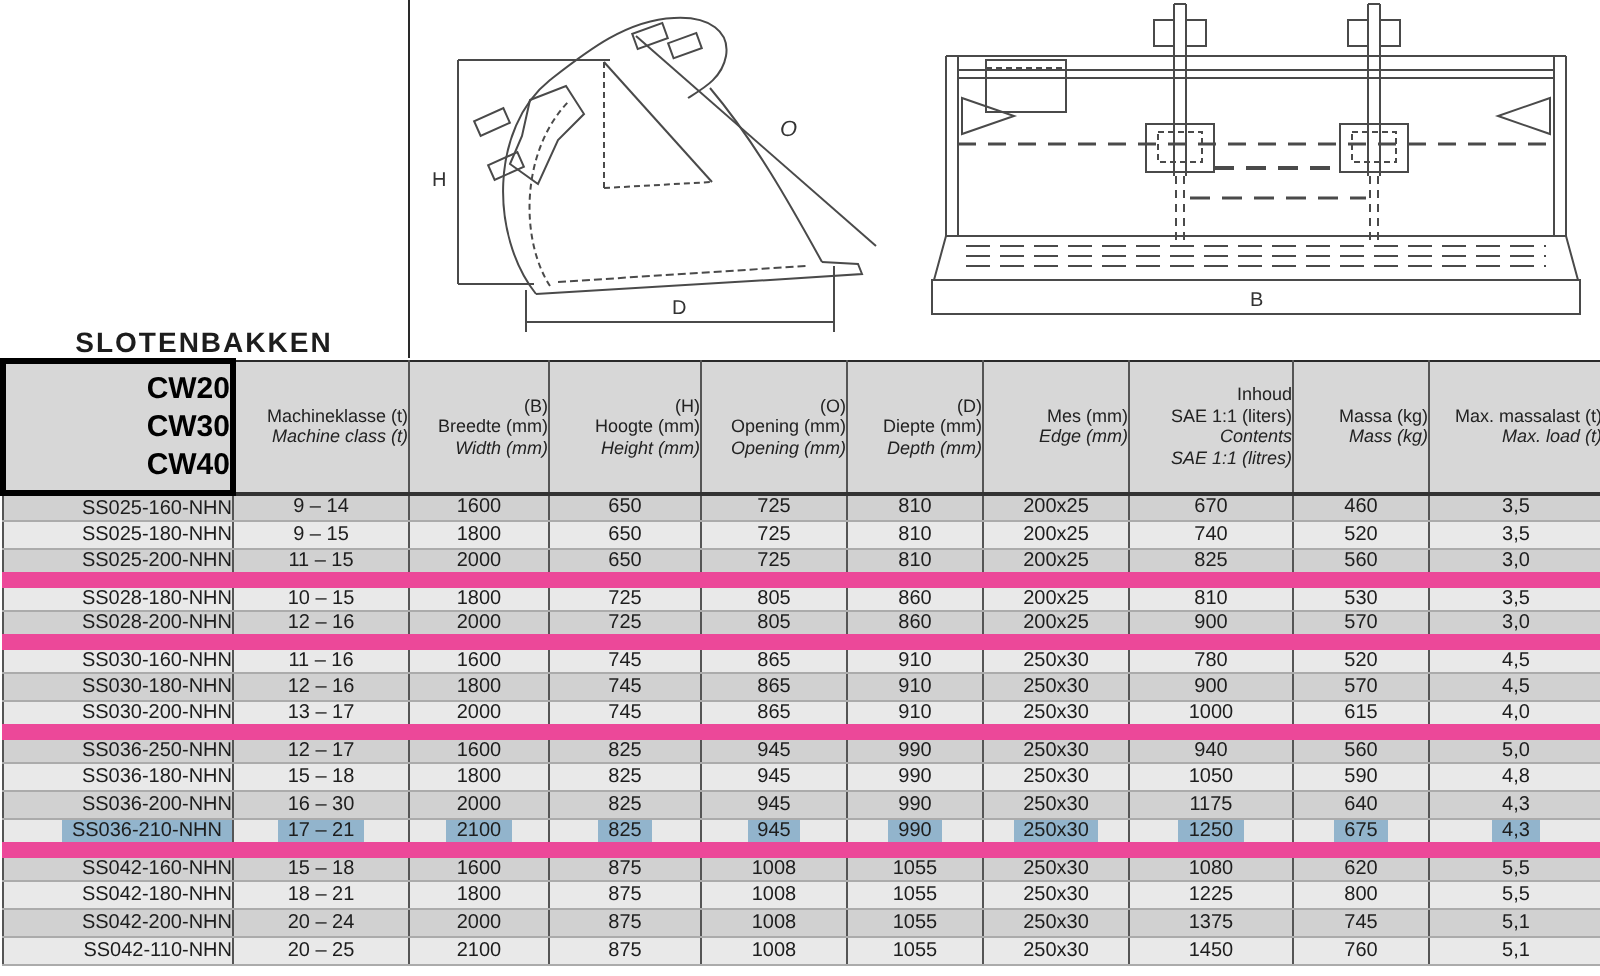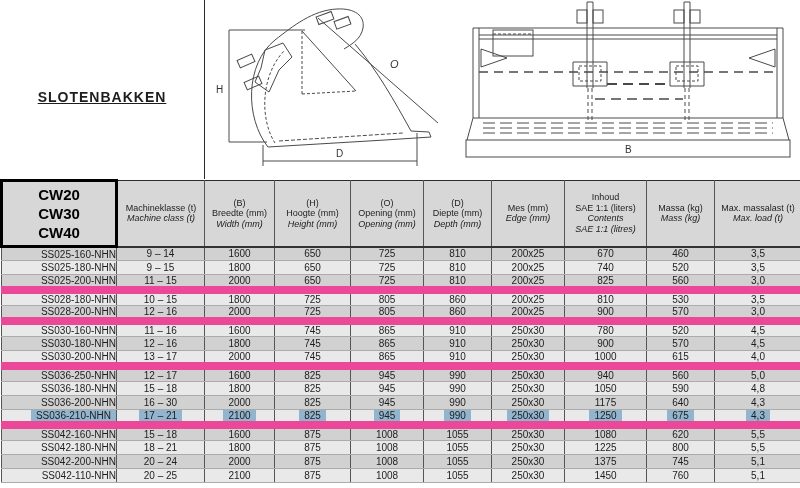--- a/index.html
+++ b/index.html
@@ -8,34 +8,34 @@
     width:800px; height:488px; overflow:hidden; background:#fff;
     font-family:"Liberation Sans", sans-serif; color:#1d1d1d;
     --header-bg:#d7d7d7; --row-odd:#d1d1d1; --row-even:#e9e9e9;
     --hl:#92b4cc; --line:#4a4a4a;
   }
 
   
   .top { display:flex; height:179px; }
   .title-panel {
     width:205px; flex:0 0 205px; border-right:1px solid #2a2a2a;
-    display:flex; flex-direction:column; align-items:center; justify-content:center;
-    gap:16px; padding-top:14px;text-decoration:underline;
+    display:flex; flex-direction:column; align-items:center; justify-content:flex-end;
+    gap:16px; padding-top:14px;
   }
   .title-main { font-size:14px; font-weight:bold; letter-spacing:1px; }
   .title-sub  { font-size:13px; font-weight:normal; letter-spacing:1px; }
   .diag { display:block; }
 
   
   table { border-collapse:collapse; table-layout:fixed; width:800px; }
   th, td { padding:0; overflow:hidden; white-space:nowrap; }
 
   thead th {
     background:var(--header-bg); font-size:9px; font-weight:normal;
-    line-height:10.5px; text-align:center; vertical-align:middle;
+    line-height:10.5px; text-align:right; vertical-align:middle;
     border:1px solid #555; border-top:1px solid #2a2a2a;
     border-bottom:2px solid #333; height:66px; color:#222;
   }
   thead th.class-box {
     border:3px solid #000; font-size:15px; font-weight:bold;
     line-height:19px; color:#000;
   }
   thead .it { font-style:italic; }
 
   tbody td {

